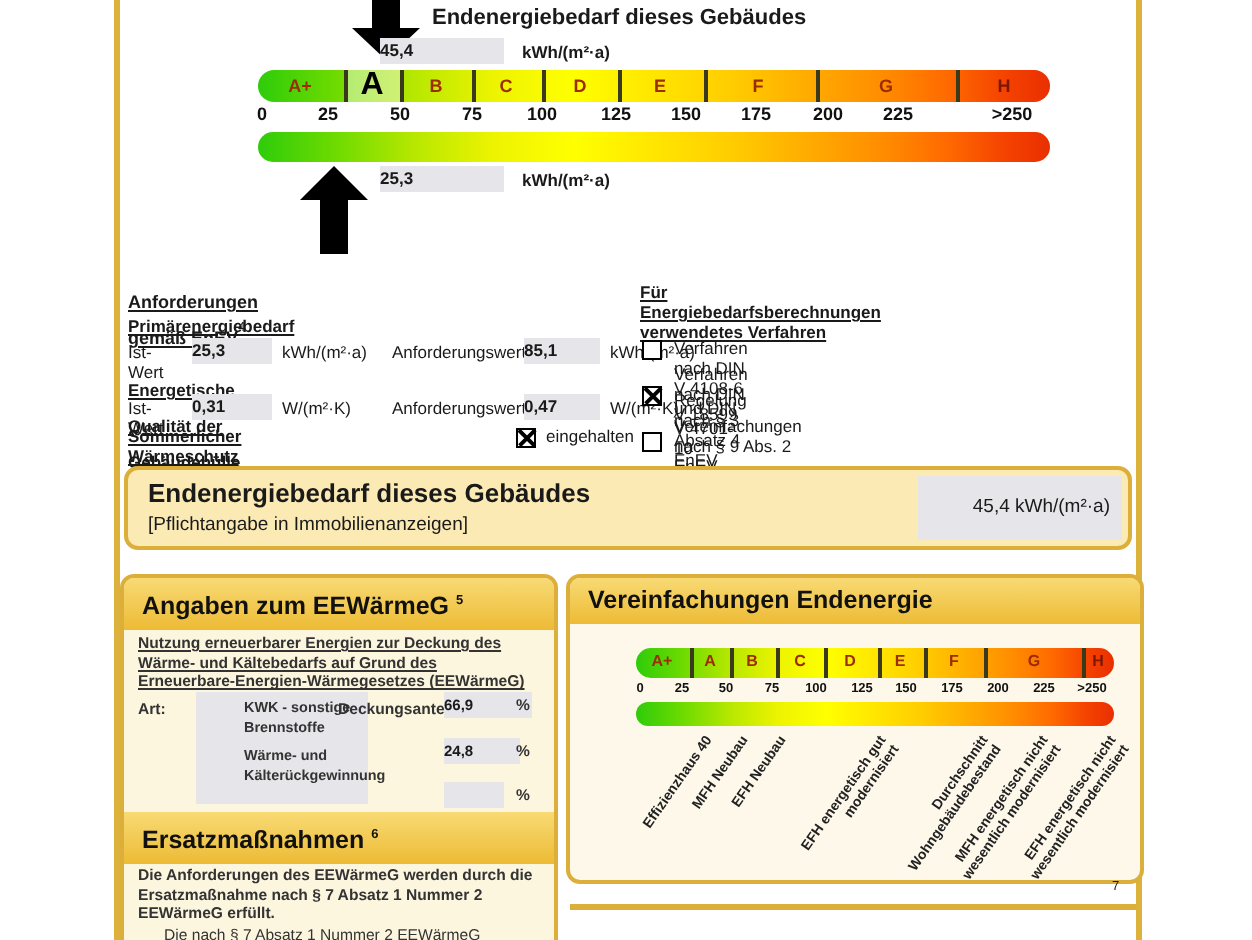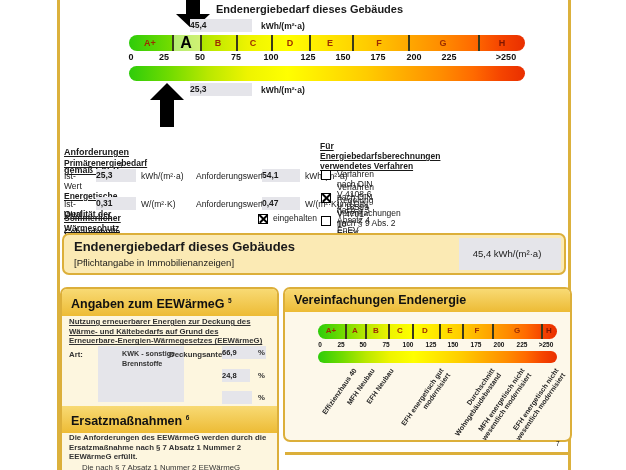--- a/index.html
+++ b/index.html
@@ -102,21 +102,21 @@
   <div class="abs tri-up" style="left:150px;top:83px;"></div>
   <div class="abs stem" style="left:160px;top:100px;width:14px;height:27px;"></div>
 
   <div class="abs" style="left:0;top:0;">
     <div class="abs" style="left:64px;top:141px;"><span class="t9u">Anforderungen gemäß EnEV</span><sup>4</sup></div>
     <div class="abs t85u" style="left:64px;top:158px;">Primärenergiebedarf</div>
     <div class="abs t85" style="left:64px;top:171px;">Ist-Wert</div>
     <div class="abs gbox" style="left:96px;top:169px;width:40px;">25,3</div>
     <div class="abs t85" style="left:141px;top:171px;">kWh/(m²·a)</div>
     <div class="abs t85" style="left:196px;top:171px;">Anforderungswert</div>
-    <div class="abs gbox" style="left:262px;top:169px;width:38px;">54,1</div>
+    <div class="abs gbox" style="left:262px;top:169px;width:38px;">85,1</div>
     <div class="abs t85" style="left:305px;top:171px;">kWh/(m²·a)</div>
     <div class="abs" style="left:64px;top:185px;"><span class="t85u">Energetische Qualität der Gebäudehülle H</span><sub>T</sub><span class="t85u">'</span></div>
     <div class="abs t85" style="left:64px;top:199px;">Ist-Wert</div>
     <div class="abs gbox" style="left:96px;top:197px;width:40px;">0,31</div>
     <div class="abs t85" style="left:141px;top:199px;">W/(m²·K)</div>
     <div class="abs t85" style="left:196px;top:199px;">Anforderungswert</div>
     <div class="abs gbox" style="left:262px;top:197px;width:38px;">0,47</div>
     <div class="abs t85" style="left:305px;top:199px;">W/(m²·K)</div>
     <div class="abs t85u" style="left:64px;top:213px;">Sommerlicher Wärmeschutz (bei Neubau)</div>
     <div class="abs cb checked" style="left:258px;top:214px;"></div>
@@ -130,37 +130,38 @@
     <div class="abs cb checked" style="left:321px;top:183px;"></div>
     <div class="abs t85" style="left:337px;top:182px;">Verfahren nach DIN V 18599</div>
     <div class="abs cb" style="left:321px;top:196px;"></div>
     <div class="abs t85" style="left:337px;top:195px;">Regelung nach § 3 Absatz 4 EnEV</div>
     <div class="abs cb" style="left:321px;top:209px;"></div>
     <div class="abs t85" style="left:337px;top:208px;">Vereinfachungen nach § 9 Abs. 2 EnEV</div>
   </div>
 
   <div class="abs hibox" style="left:62px;top:233px;width:500px;height:38px;">
     <div class="abs greypanel" style="right:3px;top:3px;width:102px;height:32px;">
-      <div style="font-size:9.5px;text-align:center;padding:10px 6px 0 0;">45,4 kWh/(m²·a)</div>
+      <div style="font-size:9.5px;text-align:right;padding:10px 6px 0 0;">45,4 kWh/(m²·a)</div>
     </div>
     <div class="abs" style="left:10px;top:4px;font-size:13px;font-weight:bold;">Endenergiebedarf dieses Gebäudes</div>
     <div class="abs" style="left:10px;top:22px;font-size:9.5px;">[Pflichtangabe in Immobilienanzeigen]</div>
   </div>
 
   <div class="abs goldbox" style="left:60px;top:287px;width:215px;height:200px;border-radius:7px 7px 0 0;">
     <div class="goldbar"><span>Angaben zum EEWärmeG</span> <sup>5</sup></div>
     <div class="abs small-b" style="left:7px;top:28px;width:200px;text-decoration:underline;">Nutzung erneuerbarer Energien zur Deckung des Wärme- und Kältebedarfs auf Grund des Erneuerbare-Energien-Wärmegesetzes (EEWärmeG)</div>
     <div class="abs small-b" style="left:7px;top:61px;">Art:</div>
     <div class="abs greypanel" style="left:36px;top:57px;width:66px;height:56px;padding-left:20px;">
       <div class="small-b" style="padding:3px 2px 0 4px;font-size:7.2px;">KWK - sonstige Brennstoffe</div>
+      <div class="small-b" style="padding:5px 2px 0 4px;font-size:7.2px;">Wärme- und Kälterückgewinnung</div>
     </div>
     <div class="abs small-b" style="left:107px;top:61px;">Deckungsanteil:</div>
     <div class="abs gbox" style="left:160px;top:57px;width:44px;font-size:7.5px;">66,9</div>
     <div class="abs small-b" style="left:196px;top:59px;">%</div>
-    <div class="abs gbox" style="left:160px;top:80px;width:28px;font-size:7.5px;">24,8</div>
+    <div class="abs gbox" style="left:160px;top:80px;width:38px;font-size:7.5px;">24,8</div>
     <div class="abs small-b" style="left:196px;top:82px;">%</div>
     <div class="abs gbox" style="left:160px;top:102px;width:30px;font-size:7.5px;"></div>
     <div class="abs small-b" style="left:196px;top:104px;">%</div>
     <div class="goldbar abs" style="left:0;right:0;top:117px;border-radius:0;"><span>Ersatzmaßnahmen</span> <sup>6</sup></div>
     <div class="abs small-b" style="left:7px;top:144px;width:200px;">Die Anforderungen des EEWärmeG werden durch die Ersatzmaßnahme nach § 7 Absatz 1 Nummer 2 EEWärmeG erfüllt.</div>
 
     <div class="abs" style="left:20px;top:174px;width:190px;font-size:7.8px;line-height:9.6px;color:#333;">
       <span>Die nach § 7 Absatz 1 Nummer 2 EEWärmeG</span><br>
       
     </div>

